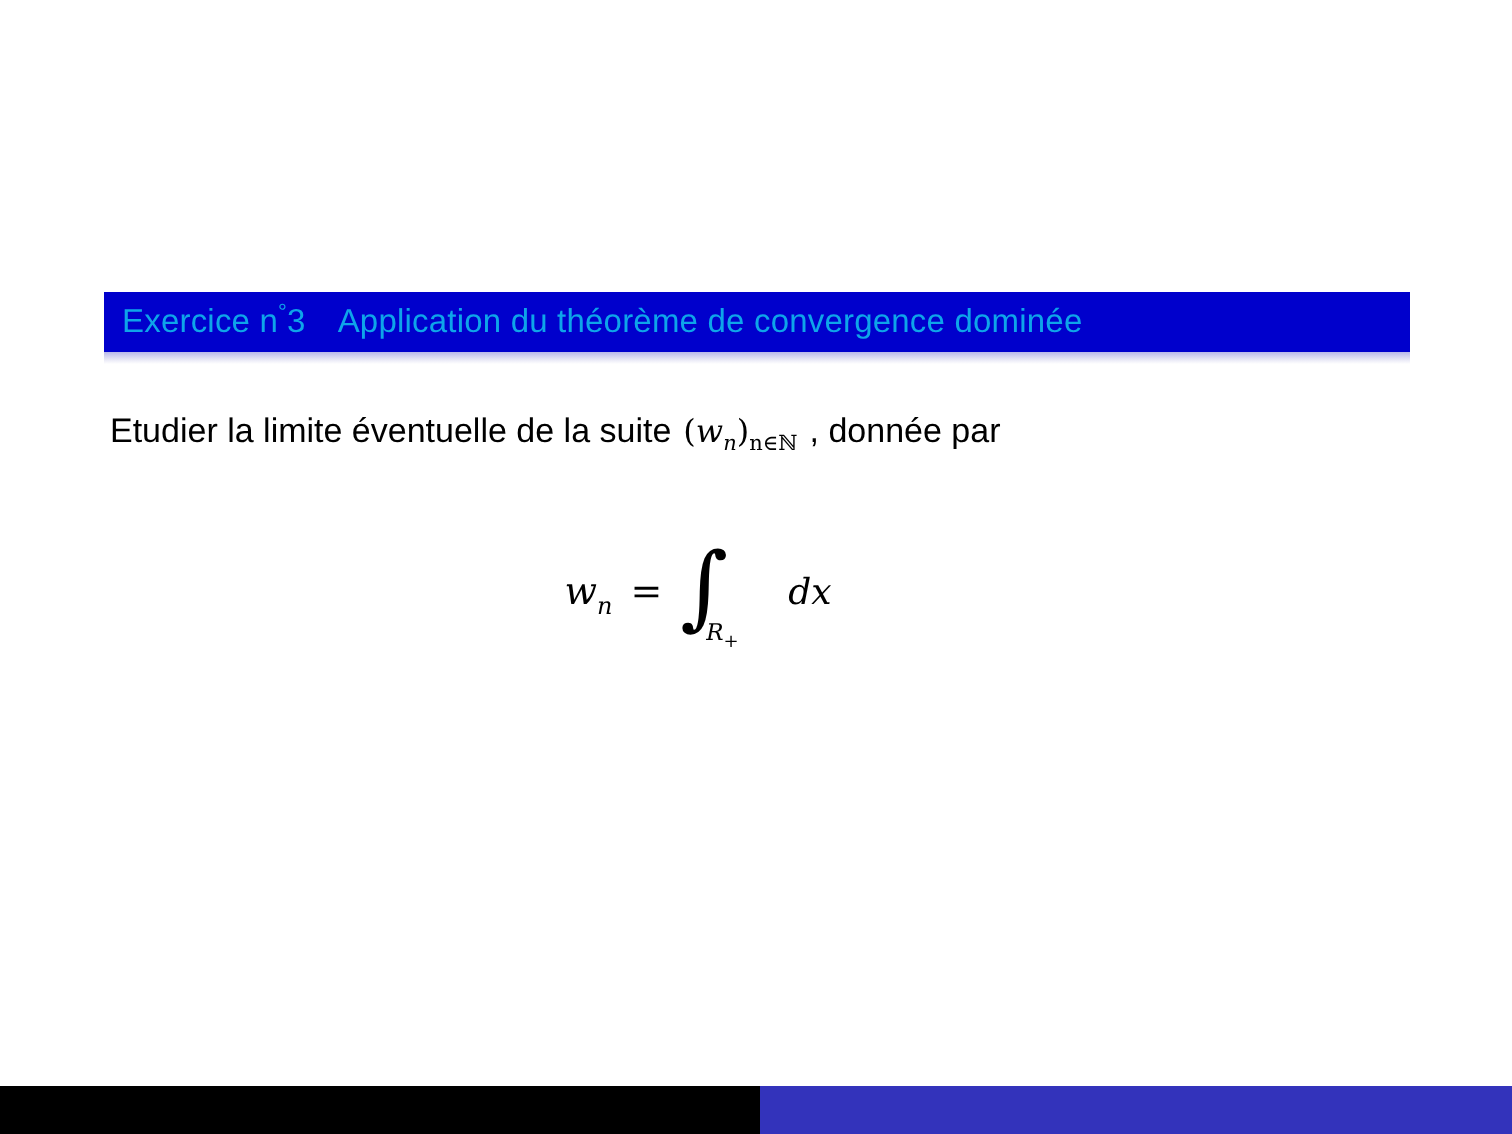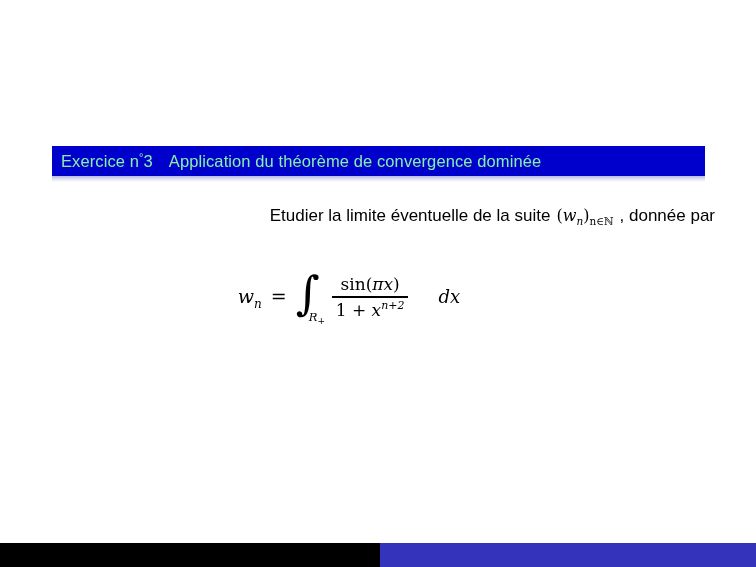--- a/index.html
+++ b/index.html
@@ -36,21 +36,21 @@
   }
   .title-bar-shadow {
     position: absolute;
     left: 52px;
     top: 176px;
     width: 653px;
     height: 6px;
     background: linear-gradient(to bottom, #b9b9ea 0%, #e6e6f5 60%, #ffffff 100%);
   }
   .title-text {
-    color: #86efac;
+    color: #0ea5e9;
     font-size: 16.5px;
     letter-spacing: 0.1px;
     white-space: nowrap;
     font-family: "Liberation Sans", sans-serif;
   }
   .title-text .sup {
     font-size: 11px;
     vertical-align: super;
     line-height: 0;
   }
@@ -62,21 +62,20 @@
   
   .body-line {
     position: absolute;
     left: 55px;
     top: 203px;
     width: 660px;
     font-size: 17px;
     color: #000000;
     white-space: nowrap;
     line-height: 26px;
-    text-align: right;
   }
   .math-inline {
     font-family: "DejaVu Serif", "Liberation Serif", serif;
     font-style: italic;
     font-size: 16px;
   }
   .math-inline .sub {
     font-size: 10.5px;
     font-style: italic;
     vertical-align: sub;
@@ -219,25 +218,20 @@
   <div class="body-line"><span>Etudier la limite éventuelle de la suite</span><span class="sp"></span><span class="math-inline"><span class="upnormal">(</span><span>w</span><span class="sub">n</span><span class="upnormal">)</span><span class="sub upnormal">n∈ℕ</span></span><span class="sp"></span><span>, donnée par</span></div>
 
   <div class="equation">
     <div class="eq-row">
       <span class="eq-var"><span>w</span><span class="sub">n</span></span>
       <span class="eq-eq">=</span>
       <span class="int-wrap">
         <span class="int-sign">∫</span>
         <span class="int-sub"><span>R</span><span class="plus">+</span></span>
       </span>
-      <span class="frac">
-        <span class="num"><span class="rm">sin(</span><span class="it">πx</span><span class="rm">)</span></span>
-        <span class="bar"></span>
-        <span class="den"><span class="rm">1 + </span><span class="it">x</span><span class="sup-sm">n+2</span></span>
-      </span>
       <span class="dx">dx</span>
     </div>
   </div>
 
   <div class="footer">
     <div class="footer-left"></div>
     <div class="footer-right"></div>
   </div>
 
 </div>

